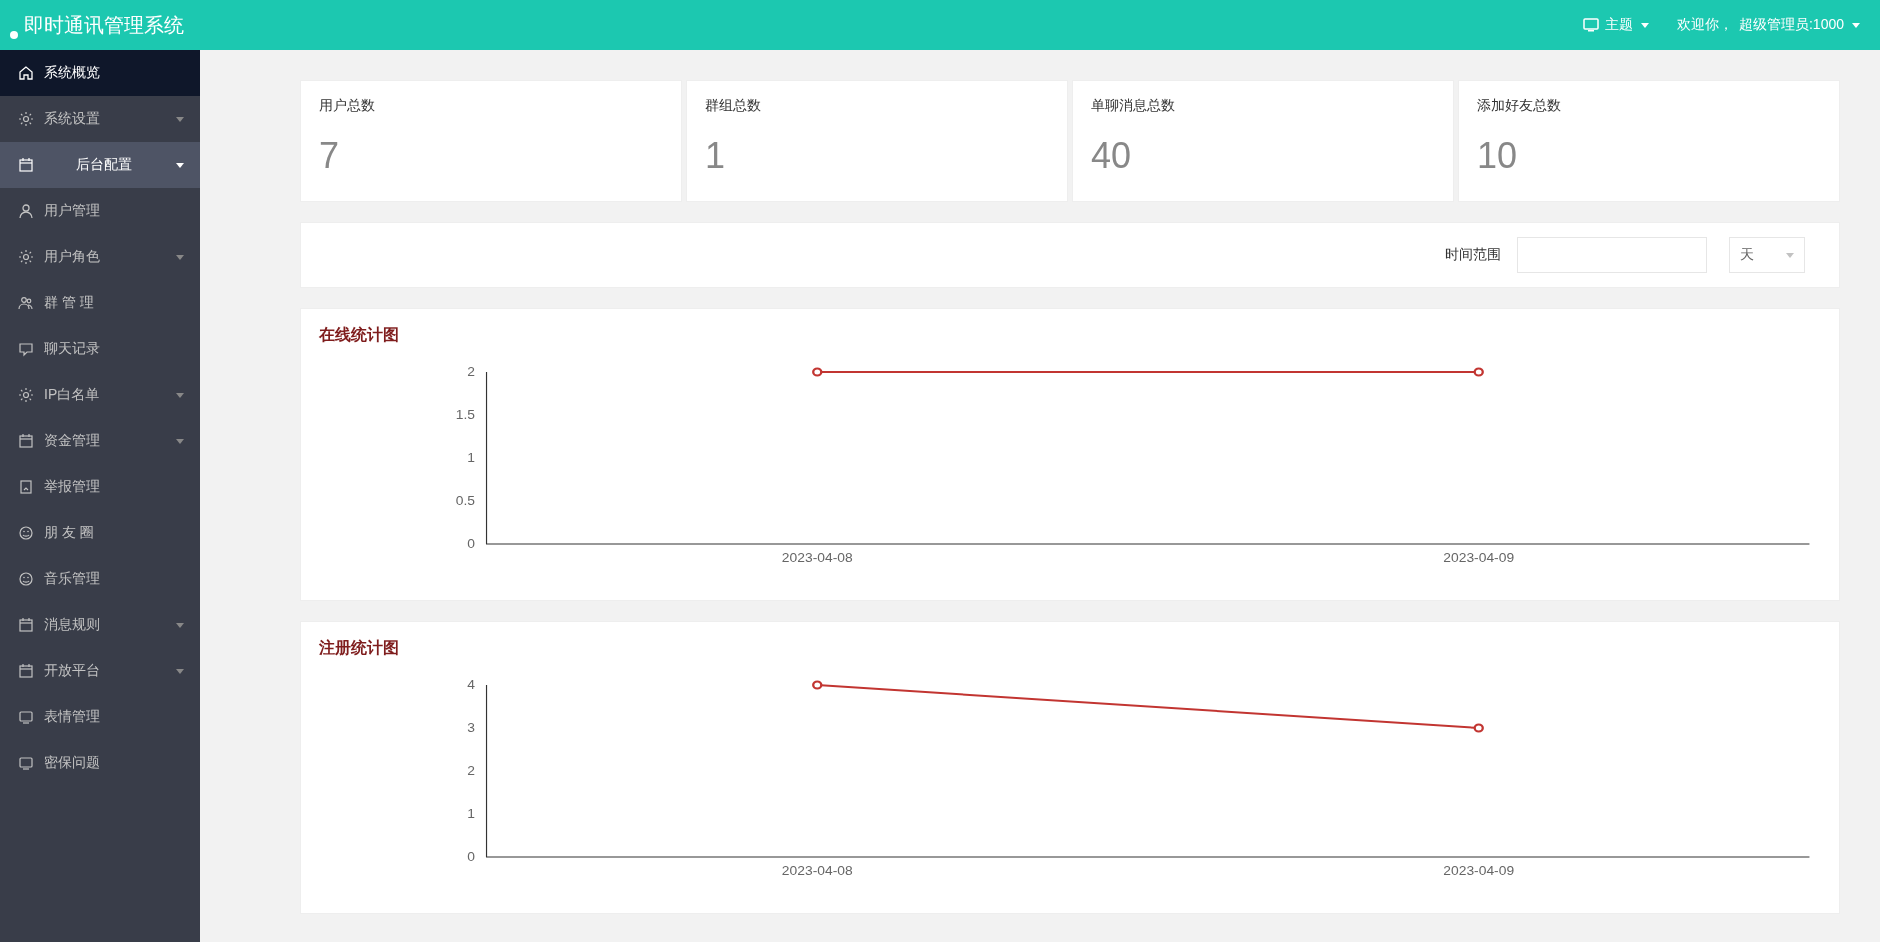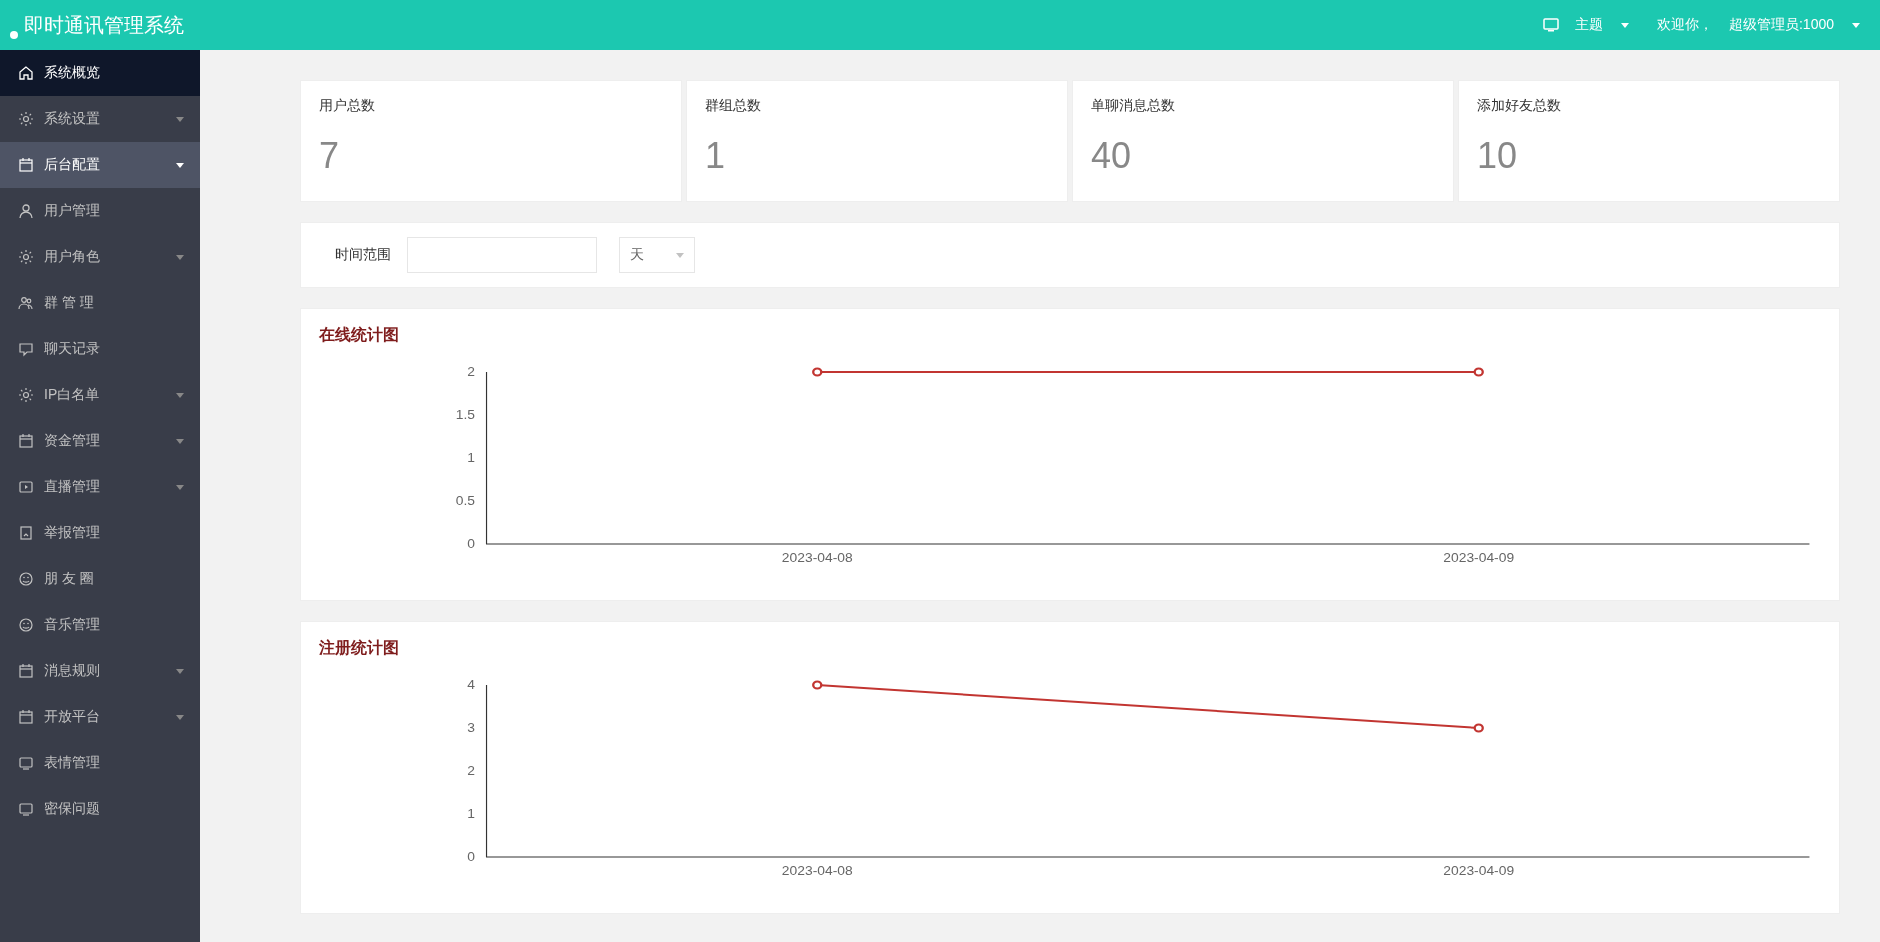--- a/index.html
+++ b/index.html
@@ -20,21 +20,21 @@
   justify-content: space-between;
 }
 .header-left {
   display: flex;
   align-items: flex-end;
   font-size: 20px;
   font-weight: 500;
 }
 .dot { width: 8px; height: 8px; background: #fff; border-radius: 50%; margin-right: 6px; }
 .header-right { display: flex; align-items: center; gap: 28px; font-size: 14px; }
-.theme-btn, .user-menu { display: flex; align-items: center; gap: 16px; cursor: pointer; }
+.theme-btn, .user-menu { display: flex; align-items: center; gap: 6px; cursor: pointer; }
 .triangle-down {
   width: 0; height: 0; border-left: 4px solid transparent; border-right: 4px solid transparent;
   border-top: 5px solid #fff; margin-left: 2px;
 }
 .container { display: flex; height: calc(100% - 50px); }
 .sidebar {
   width: 200px;
   background: #393d49;
   color: #c2c2c2;
   overflow-y: auto;
@@ -45,21 +45,21 @@
 .nav-item {
   height: 46px;
   display: flex;
   align-items: center;
   padding: 0 18px;
   cursor: pointer;
   font-size: 14px;
   position: relative;
 }
 .nav-item.active-teal { background: #0f172a; color: #fff; }
-.nav-item.hover-dark { background: #4e5465; color: #fff; }
+.nav-item.hover-dark { background: #4e5465; color: #fff; gap: 32px; }
 .nav-item .icon { width: 16px; margin-right: 10px; display: inline-flex; align-items: center; justify-content: center; }
 .nav-item .chev {
   position: absolute; right: 16px;
   width: 0; height: 0; border-left: 4px solid transparent; border-right: 4px solid transparent;
   border-top: 5px solid #888;
 }
 .nav-item.hover-dark .chev { border-top-color: #fff; }
 .main {
   flex: 1;
   padding: 30px 40px 30px 100px;
@@ -75,20 +75,21 @@
 .stat-label { font-size: 14px; color: #333; margin-bottom: 20px; }
 .stat-value { font-size: 36px; color: #888; font-weight: 300; }
 .filter-bar {
   background: #fff;
   padding: 14px 34px;
   border: 1px solid #eee;
   display: flex;
   align-items: center;
   gap: 10px;
   margin-bottom: 20px;
+  justify-content: flex-end;
 }
 .filter-label { font-size: 14px; color: #333; margin-right: 6px; }
 .input-box {
   width: 190px; height: 36px; border: 1px solid #e6e6e6;
   padding: 0 10px; font-size: 14px; outline: none;
 }
 .select-box {
   width: 76px; height: 36px; border: 1px solid #e6e6e6;
   display: flex; align-items: center; justify-content: space-between;
   padding: 0 10px; font-size: 14px; color: #666; cursor: pointer;
@@ -219,30 +220,20 @@
       <div class="nav-item">
         <span class="icon">
           <svg width="16" height="16" viewBox="0 0 16 16">
             <rect x="2" y="3" width="12" height="11" fill="none" stroke="currentColor" stroke-width="1.2"></rect>
             <line x1="2" y1="6" x2="14" y2="6" stroke="currentColor" stroke-width="1.2"></line>
             <line x1="5" y1="1" x2="5" y2="4" stroke="currentColor" stroke-width="1.2"></line>
             <line x1="11" y1="1" x2="11" y2="4" stroke="currentColor" stroke-width="1.2"></line>
           </svg>
         </span>
         <span>资金管理</span>
-        <span class="chev"></span>
-      </div>
-      <div class="nav-item">
-        <span class="icon">
-          <svg width="16" height="16" viewBox="0 0 16 16">
-            <rect x="2" y="3" width="12" height="10" fill="none" stroke="currentColor" stroke-width="1.2" rx="1"></rect>
-            <path d="M7 6l3 2-3 2z" fill="currentColor"></path>
-          </svg>
-        </span>
-        <span>直播管理</span>
         <span class="chev"></span>
       </div>
       <div class="nav-item">
         <span class="icon">
           <svg width="16" height="16" viewBox="0 0 16 16">
             <rect x="3" y="2" width="10" height="12" fill="none" stroke="currentColor" stroke-width="1.2"></rect>
             <path d="M6 11l2-2 2 2" fill="none" stroke="currentColor" stroke-width="1.2"></path>
           </svg>
         </span>
         <span>举报管理</span>

